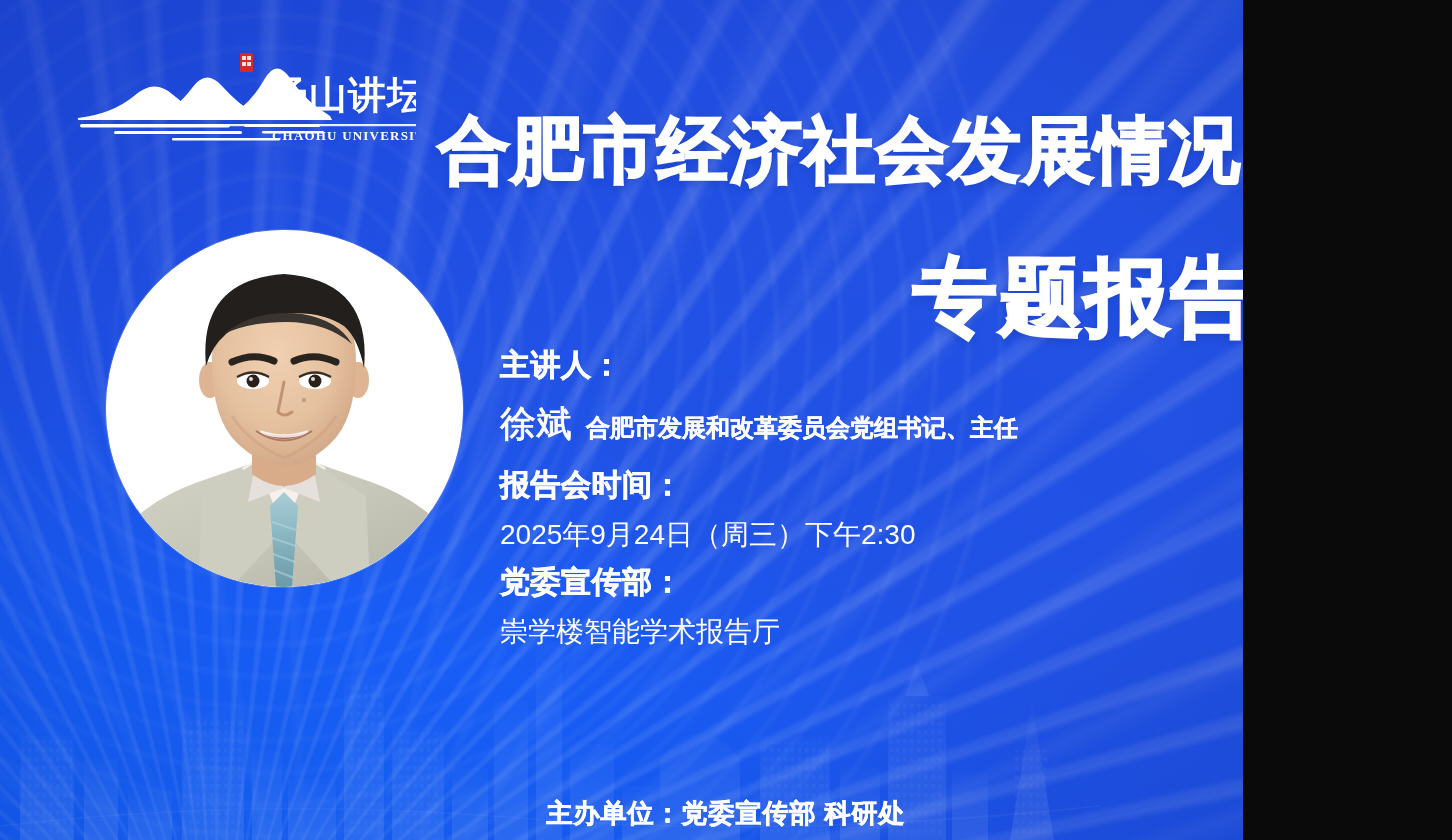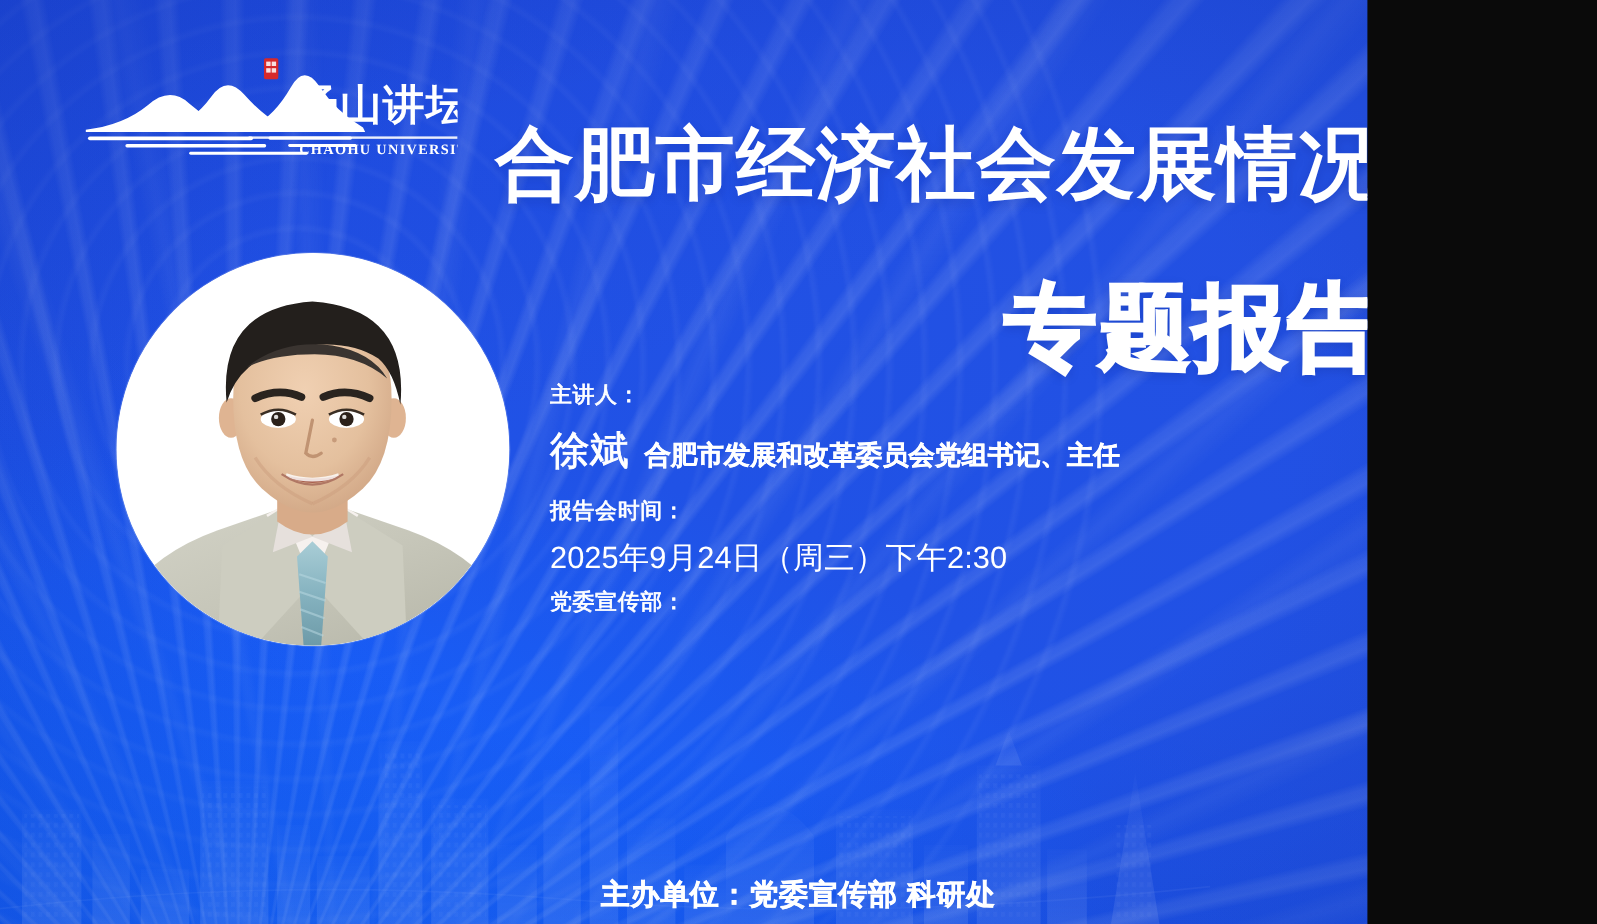--- a/index.html
+++ b/index.html
@@ -118,25 +118,25 @@
     border-radius: 50%;
     overflow: hidden;
     background: #ffffff;
     box-shadow: 0 0 0 1px rgba(255,255,255,.18);
   }
   .portrait-svg { display:block; width: 357px; height: 357px; }
 
   
   .title1 {
     position: absolute;
-    left: 450px;
+    left: 438px;
     top: 114px;
     font-size: 72px;
     line-height: 1;
-    font-weight: 400;
+    font-weight: 700;
     color: #ffffff;
     letter-spacing: 1px;
     white-space: nowrap;
     text-shadow: 0 3px 10px rgba(0,20,90,.22);
     -webkit-text-stroke: 2.2px #ffffff;
   }
   .title2 {
     position: absolute;
     left: 913px;
     top: 255px;
@@ -146,22 +146,22 @@
     color: #ffffff;
     letter-spacing: 2px;
     white-space: nowrap;
     text-shadow: 0 3px 10px rgba(0,20,90,.22);
     -webkit-text-stroke: 2.6px #ffffff;
   }
 
   
   .info { position: absolute; left: 500px; top: 345px; width: 760px; }
   .lbl {
-    font-size: 20px;
-    font-weight: 400;
+    font-size: 30px;
+    font-weight: 700;
     color: #ffffff;
     letter-spacing: .5px;
     -webkit-text-stroke: .7px #ffffff;
     white-space: nowrap;
   }
   .val {
     font-size: 28px;
     font-weight: 400;
     color: #ffffff;
     white-space: nowrap;
@@ -390,17 +390,18 @@
     </div>
 
     <div class="sp-h16"></div>
     <div class="lbl">报告会时间：</div>
     <div class="sp-h10"></div>
     <div class="val">2025年9月24日（周三）下午2:30</div>
 
     <div class="sp-h8"></div>
     <div class="lbl">党委宣传部：</div>
     <div class="sp-h10"></div>
+    <div class="val">崇学楼智能学术报告厅</div>
   </div>
 
   <div class="footer">主办单位：党委宣传部  科研处</div>
 
 </div>
 
 </body></html>

